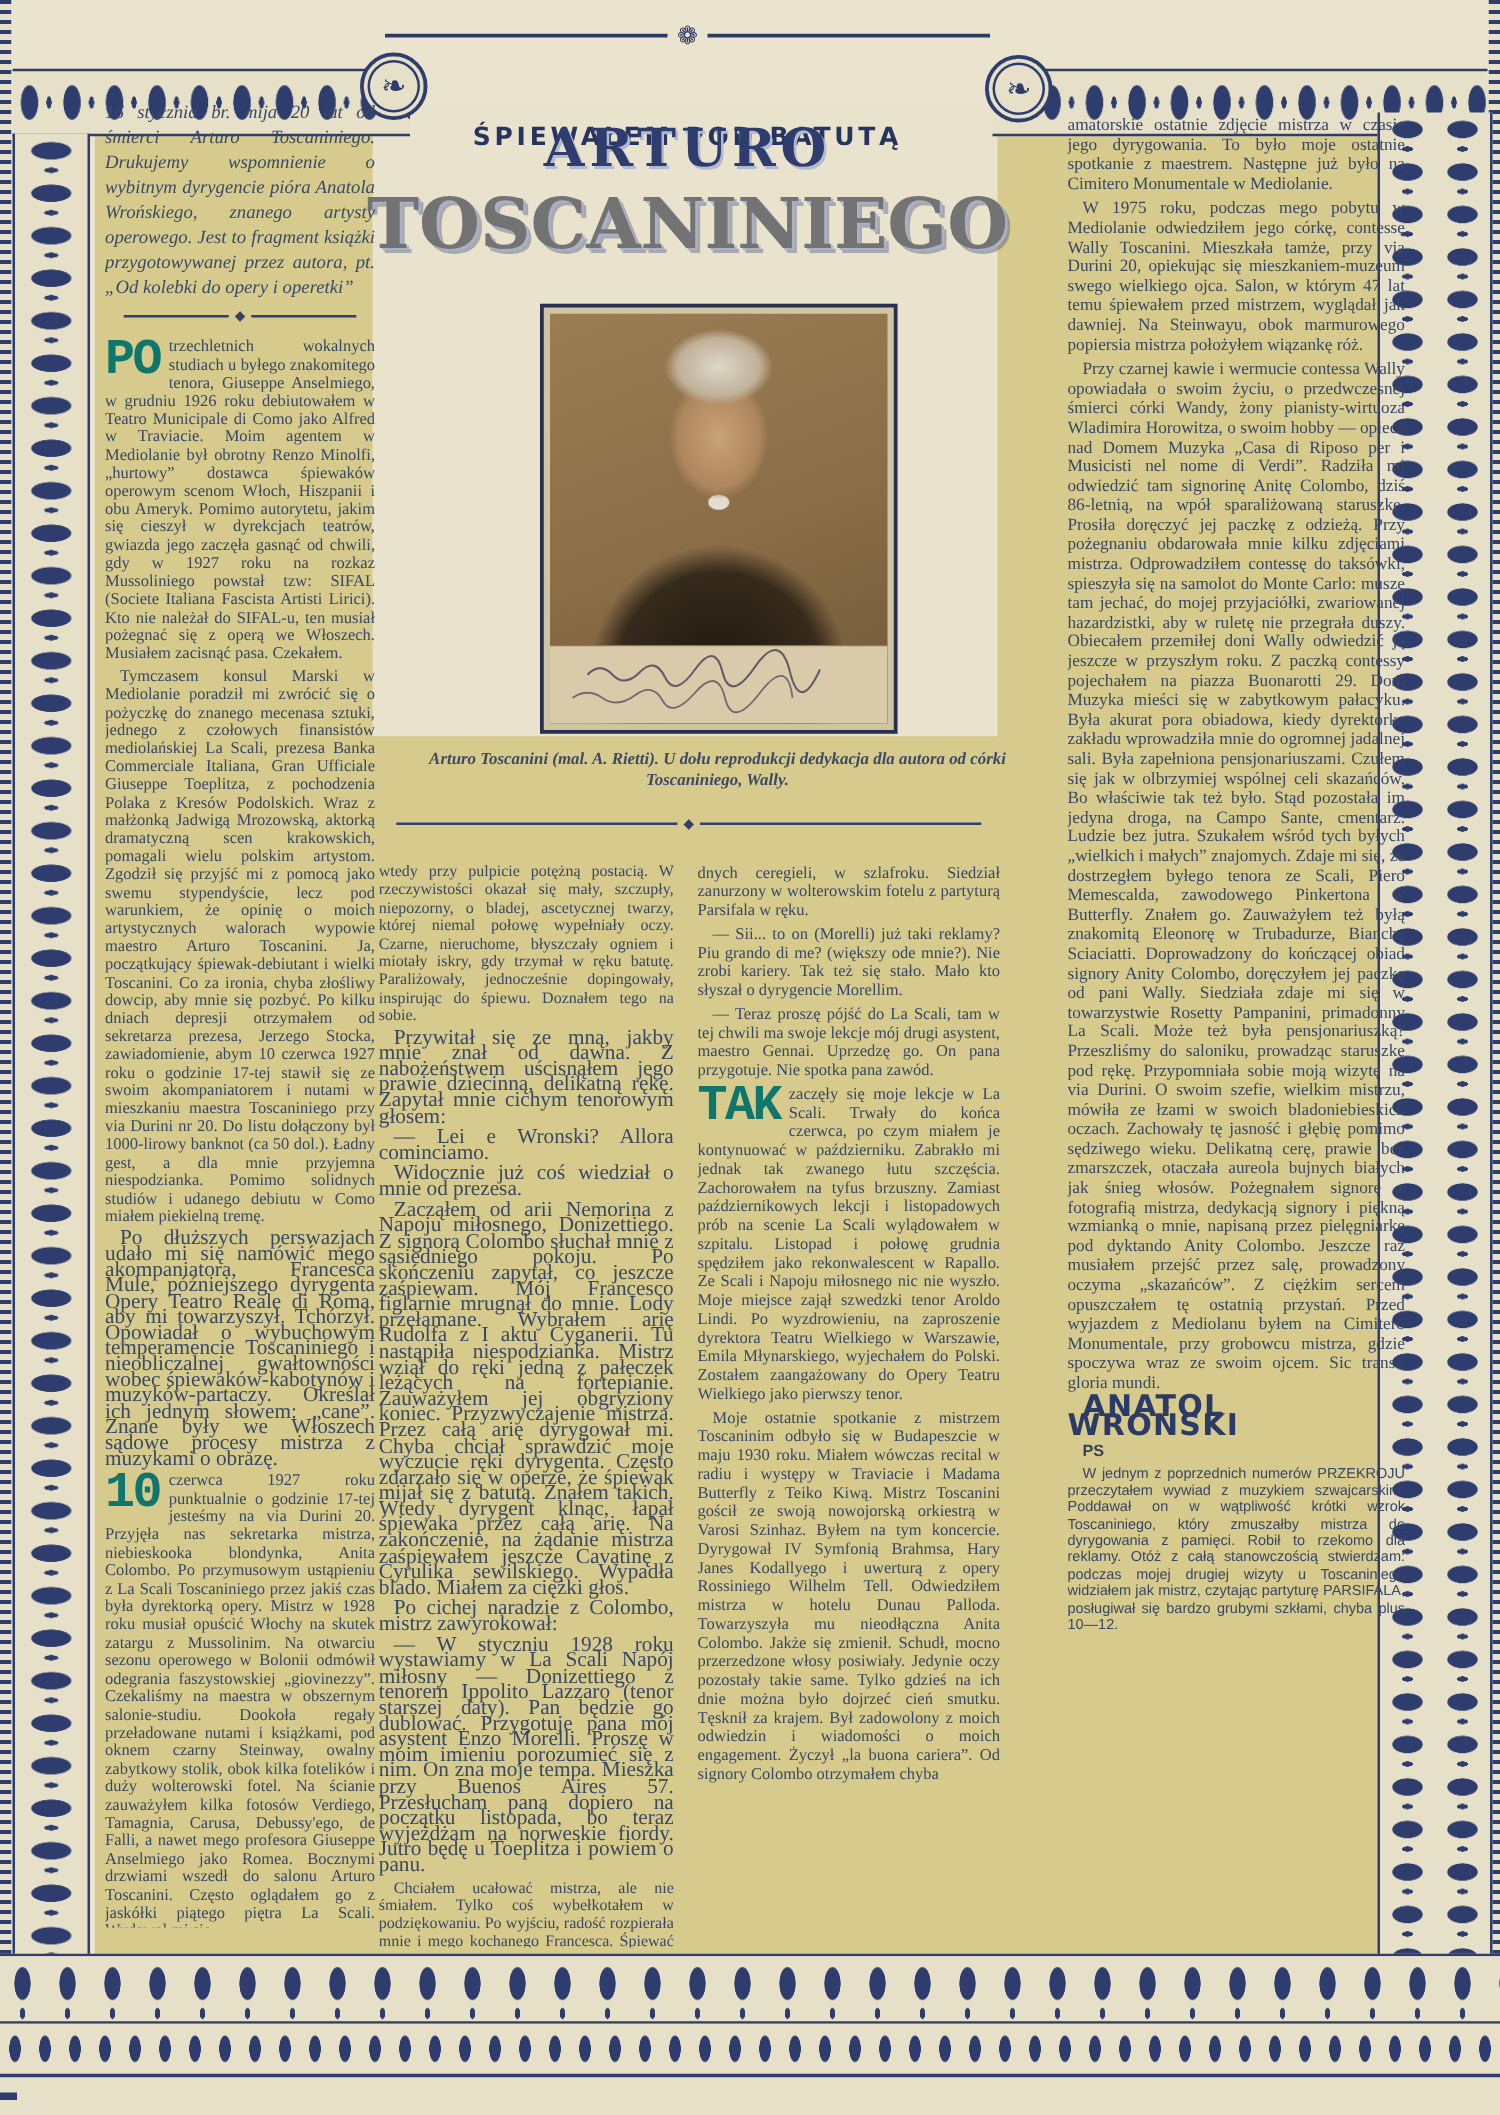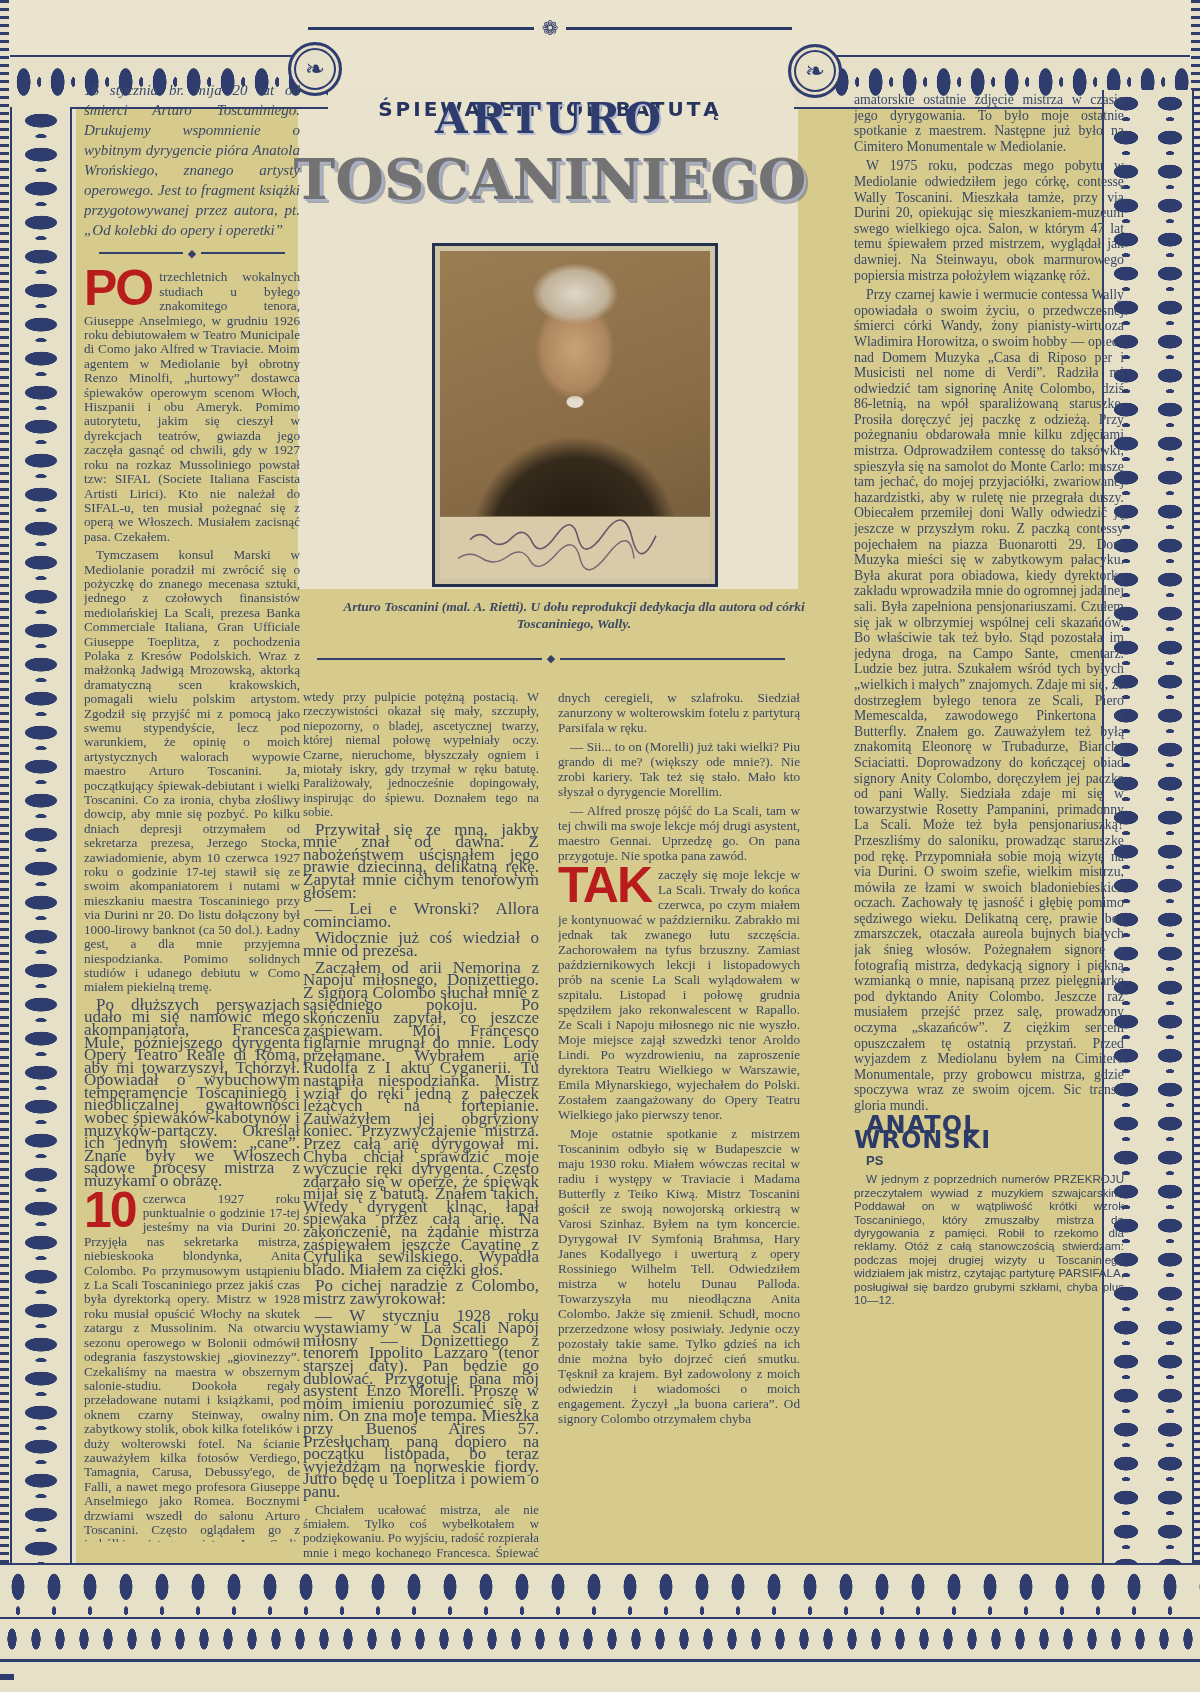--- a/index.html
+++ b/index.html
@@ -79,22 +79,22 @@
   .col{position:absolute;overflow:hidden;text-align:justify;}
   .col p{margin:0 0 4px 0;text-indent:12px;}
   .col p.noindent{text-indent:0;}
   #col1{left:84px;top:80px;width:216px;height:1462px;font-size:13.2px;line-height:14.4px;}
   #col2{left:303px;top:690px;width:236px;height:868px;font-size:12.8px;line-height:14.4px;}
   #col3{left:558px;top:690px;width:242px;height:868px;font-size:13.2px;line-height:15px;}
   #col4{left:854px;top:92px;width:270px;height:1468px;font-size:13.8px;line-height:15.6px;}
   .small{font-size:17px;line-height:12.6px;}
   .intro{font-style:italic;font-size:15px;line-height:20px;color:#3a4966;margin:0 0 10px 0;}
   .col .divider{margin:6px 10px 10px 10px;}
-  .dropcap{float:left;font-family:Liberation Sans, sans-serif;font-weight:bold;color:#b91c1c;
-      font-size:50px;line-height:33px;margin:2px 7px 0 0;letter-spacing:-2px;}
+  .dropcap{float:left;font-family:Liberation Mono, monospace;font-weight:bold;color:#0f766e;
+      font-size:40px;line-height:33px;margin:2px 7px 0 0;letter-spacing:-2px;}
   .byline{font-family:"DejaVu Sans",sans-serif;font-weight:bold;font-size:24px;letter-spacing:1px;
       color:#2c3a68;margin:16px 0 10px 0;text-indent:0;text-align:left;}
   .ps-label{font-family:"Liberation Sans",sans-serif;font-weight:bold;font-size:13px;color:#35425f;
       margin:0 0 8px 0;text-indent:0;text-align:left;}
   .ps-text{font-family:"Liberation Sans",sans-serif;font-size:11.6px;line-height:13.4px;text-indent:0;}
 </style>
 </head>
 <body>
 
 <div class="page">
@@ -165,22 +165,22 @@
     <p class="small">Zacząłem od arii Nemorina z Napoju miłosnego, Donizettiego. Z signorą Colombo słuchał mnie z sąsiedniego pokoju. Po skończeniu zapytał, co jeszcze zaśpiewam. Mój Francesco figlarnie mrugnął do mnie. Lody przełamane. Wybrałem arię Rudolfa z I aktu Cyganerii. Tu nastąpiła niespodzianka. Mistrz wziął do ręki jedną z pałeczek leżących na fortepianie. Zauważyłem jej obgryziony koniec. Przyzwyczajenie mistrza. Przez całą arię dyrygował mi. Chyba chciał sprawdzić moje wyczucie ręki dyrygenta. Często zdarzało się w operze, że śpiewak mijał się z batutą. Znałem takich. Wtedy dyrygent klnąc, łapał śpiewaka przez całą arię. Na zakończenie, na żądanie mistrza zaśpiewałem jeszcze Cavatinę z Cyrulika sewilskiego. Wypadła blado. Miałem za ciężki głos.</p>
     <p class="small">Po cichej naradzie z Colombo, mistrz zawyrokował:</p>
     <p class="small">— W styczniu 1928 roku wystawiamy w La Scali Napój miłosny — Donizettiego z tenorem Ippolito Lazzaro (tenor starszej daty). Pan będzie go dublować. Przygotuje pana mój asystent Enzo Morelli. Proszę w moim imieniu porozumieć się z nim. On zna moje tempa. Mieszka przy Buenos Aires 57. Przesłucham pana dopiero na początku listopada, bo teraz wyjeżdżam na norweskie fiordy. Jutro będę u Toeplitza i powiem o panu.</p>
     <p>Chciałem ucałować mistrza, ale nie śmiałem. Tylko coś wybełkotałem w podziękowaniu. Po wyjściu, radość rozpierała mnie i mego kochanego Francesca. Śpiewać pod batutą wielkiego Toscaniniego i to jeszcze w jego mieszkaniu, to nie byle co. Na drugi dzień byłem u Morelliego. Okazał się zarozumiałym pyszałkiem.</p>
     <p>— Co sobie myśli Toscanini, że jestem jego niewolnikiem? Dość tego. Od sezonu jestem już zaangażowany do Opery Teatro Reale w Rzymie jako dyrygent. Addio.</p>
     <p>Wyszedłem oburzony na kabotyna. Pobiegłem znowu do Toscaniniego. Przyjął mnie bez ża-</p>
   </div>
 
   <div class="col" id="col3">
     <p class="noindent">dnych ceregieli, w szlafroku. Siedział zanurzony w wolterowskim fotelu z partyturą Parsifala w ręku.</p>
-    <p>— Sii... to on (Morelli) już taki wielki? Piu grando di me? (większy ode mnie?). Nie zrobi kariery. Tak też się stało. Mało kto słyszał o dyrygencie Morellim.</p>
-    <p>— Alfred proszę pójść do La Scali, tam w tej chwili ma swoje lekcje mój drugi asystent, maestro Gennai. Uprzedzę go. On pana przygotuje. Nie spotka pana zawód.</p>
+    <p>— Sii... to on (Morelli) już taki reklamy? Piu grando di me? (większy ode mnie?). Nie zrobi kariery. Tak też się stało. Mało kto słyszał o dyrygencie Morellim.</p>
+    <p>— Teraz proszę pójść do La Scali, tam w tej chwili ma swoje lekcje mój drugi asystent, maestro Gennai. Uprzedzę go. On pana przygotuje. Nie spotka pana zawód.</p>
     <p class="noindent">
       <span class="dropcap">TAK</span><span>zaczęły się moje lekcje w La Scali. Trwały do końca czerwca, po czym miałem je kontynuować w październiku. Zabrakło mi jednak tak zwanego łutu szczęścia. Zachorowałem na tyfus brzuszny. Zamiast październikowych lekcji i listopadowych prób na scenie La Scali wylądowałem w szpitalu. Listopad i połowę grudnia spędziłem jako rekonwalescent w Rapallo. Ze Scali i Napoju miłosnego nic nie wyszło. Moje miejsce zajął szwedzki tenor Aroldo Lindi. Po wyzdrowieniu, na zaproszenie dyrektora Teatru Wielkiego w Warszawie, Emila Młynarskiego, wyjechałem do Polski. Zostałem zaangażowany do Opery Teatru Wielkiego jako pierwszy tenor.</span>
     </p>
     <p>Moje ostatnie spotkanie z mistrzem Toscaninim odbyło się w Budapeszcie w maju 1930 roku. Miałem wówczas recital w radiu i występy w Traviacie i Madama Butterfly z Teiko Kiwą. Mistrz Toscanini gościł ze swoją nowojorską orkiestrą w Varosi Szinhaz. Byłem na tym koncercie. Dyrygował IV Symfonią Brahmsa, Hary Janes Kodallyego i uwerturą z opery Rossiniego Wilhelm Tell. Odwiedziłem mistrza w hotelu Dunau Palloda. Towarzyszyła mu nieodłączna Anita Colombo. Jakże się zmienił. Schudł, mocno przerzedzone włosy posiwiały. Jedynie oczy pozostały takie same. Tylko gdzieś na ich dnie można było dojrzeć cień smutku. Tęsknił za krajem. Był zadowolony z moich odwiedzin i wiadomości o moich engagement. Życzył „la buona cariera”. Od signory Colombo otrzymałem chyba</p>
   </div>
 
   <div class="col" id="col4">
     <p class="noindent">amatorskie ostatnie zdjęcie mistrza w czasie jego dyrygowania. To było moje ostatnie spotkanie z maestrem. Następne już było na Cimitero Monumentale w Mediolanie.</p>
     <p>W 1975 roku, podczas mego pobytu w Mediolanie odwiedziłem jego córkę, contessę Wally Toscanini. Mieszkała tamże, przy via Durini 20, opiekując się mieszkaniem-muzeum swego wielkiego ojca. Salon, w którym 47 lat temu śpiewałem przed mistrzem, wyglądał jak dawniej. Na Steinwayu, obok marmurowego popiersia mistrza położyłem wiązankę róż.</p>
     <p>Przy czarnej kawie i wermucie contessa Wally opowiadała o swoim życiu, o przedwczesnej śmierci córki Wandy, żony pianisty-wirtuoza Wladimira Horowitza, o swoim hobby — opiece nad Domem Muzyka „Casa di Riposo per i Musicisti nel nome di Verdi”. Radziła mi odwiedzić tam signorinę Anitę Colombo, dziś 86-letnią, na wpół sparaliżowaną staruszkę. Prosiła doręczyć jej paczkę z odzieżą. Przy pożegnaniu obdarowała mnie kilku zdjęciami mistrza. Odprowadziłem contessę do taksówki, spieszyła się na samolot do Monte Carlo: muszę tam jechać, do mojej przyjaciółki, zwariowanej hazardzistki, aby w ruletę nie przegrała duszy. Obiecałem przemiłej doni Wally odwiedzić ją jeszcze w przyszłym roku. Z paczką contessy pojechałem na piazza Buonarotti 29. Dom Muzyka mieści się w zabytkowym pałacyku. Była akurat pora obiadowa, kiedy dyrektorka zakładu wprowadziła mnie do ogromnej jadalnej sali. Była zapełniona pensjonariuszami. Czułem się jak w olbrzymiej wspólnej celi skazańców. Bo właściwie tak też było. Stąd pozostała im jedyna droga, na Campo Sante, cmentarz. Ludzie bez jutra. Szukałem wśród tych byłych „wielkich i małych” znajomych. Zdaje mi się, że dostrzegłem byłego tenora ze Scali, Piero Memescalda, zawodowego Pinkertona w Butterfly. Znałem go. Zauważyłem też byłą znakomitą Eleonorę w Trubadurze, Bianchę Sciaciatti. Doprowadzony do kończącej obiad signory Anity Colombo, doręczyłem jej paczkę od pani Wally. Siedziała zdaje mi się w towarzystwie Rosetty Pampanini, primadonny La Scali. Może też była pensjonariuszką? Przeszliśmy do saloniku, prowadząc staruszkę pod rękę. Przypomniała sobie moją wizytę na via Durini. O swoim szefie, wielkim mistrzu, mówiła ze łzami w swoich bladoniebieskich oczach. Zachowały tę jasność i głębię pomimo sędziwego wieku. Delikatną cerę, prawie bez zmarszczek, otaczała aureola bujnych białych jak śnieg włosów. Pożegnałem signorę z fotografią mistrza, dedykacją signory i piękną wzmianką o mnie, napisaną przez pielęgniarkę pod dyktando Anity Colombo. Jeszcze raz musiałem przejść przez salę, prowadzony oczyma „skazańców”. Z ciężkim sercem opuszczałem tę ostatnią przystań. Przed wyjazdem z Mediolanu byłem na Cimitero Monumentale, przy grobowcu mistrza, gdzie spoczywa wraz ze swoim ojcem. Sic transit gloria mundi.</p>

